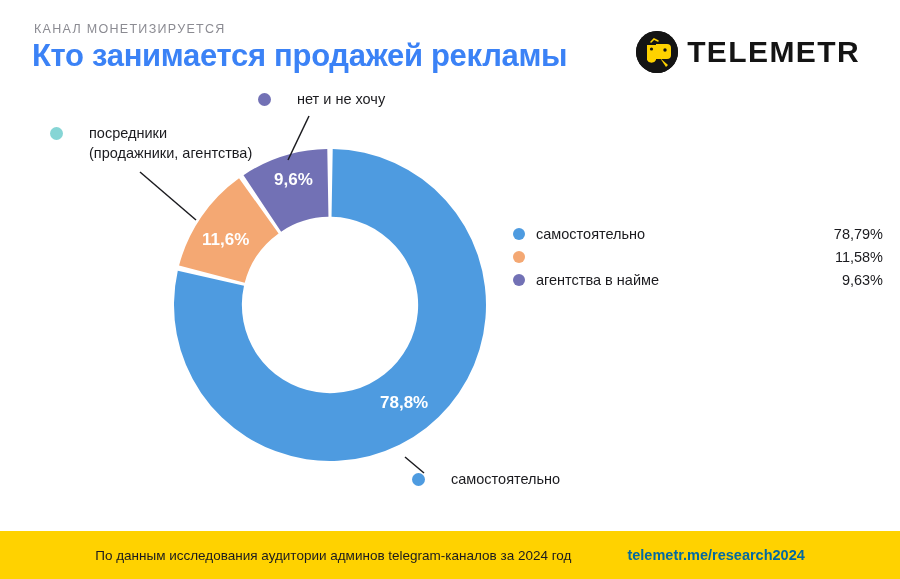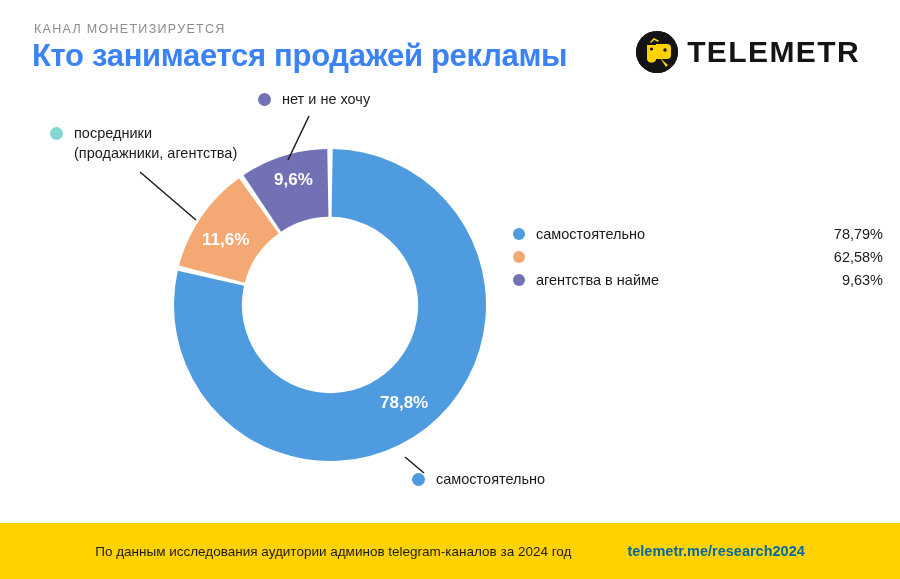--- a/index.html
+++ b/index.html
@@ -86,21 +86,21 @@
   }
   .slice-label.blue   { left: 230px; top: 268px; }
   .slice-label.orange { left: 52px;  top: 105px; }
   .slice-label.purple { left: 124px; top: 45px;  }
 
   
   .callout {
     position: absolute;
     display: flex;
     align-items: flex-start;
-    gap: 11px;
+    gap: 26px;
     font-size: 14.5px;
     color: #1b1b1f;
     line-height: 1.35;
     white-space: nowrap;
   }
   .callout .dot {
     width: 13px;
     height: 13px;
     border-radius: 50%;
     flex: 0 0 auto;
@@ -135,21 +135,21 @@
   .legend-row .lg-label { flex: 0 0 auto; }
   .legend-row .lg-spacer { flex: 1 1 auto; }
   .legend-row .lg-value { flex: 0 0 auto; text-align: right; }
 
   
   .footer {
     position: absolute;
     left: 0;
     bottom: 0;
     width: 900px;
-    height: 56px;
+    height: 48px;
     background: #FFD200;
     display: flex;
     align-items: center;
     justify-content: center;
     gap: 56px;
   }
   .footer-note {
     font-size: 13.5px;
     color: #1b1b1f;
   }
@@ -222,21 +222,21 @@
   <div class="legend">
     <div class="legend-row">
       <span class="dot" style="background:#4E9BE0"></span>
       <span class="lg-label">самостоятельно</span>
       <span class="lg-spacer"></span>
       <span class="lg-value">78,79%</span>
     </div>
     <div class="legend-row">
       <span class="dot" style="background:#F4A873"></span>
       <span class="lg-spacer"></span>
-      <span class="lg-value">62,58%</span>
+      <span class="lg-value">11,58%</span>
     </div>
     <div class="legend-row">
       <span class="dot" style="background:#7271B5"></span>
       <span class="lg-label">агентства в найме</span>
       <span class="lg-spacer"></span>
       <span class="lg-value">9,63%</span>
     </div>
   </div>
 
   <div class="footer">

